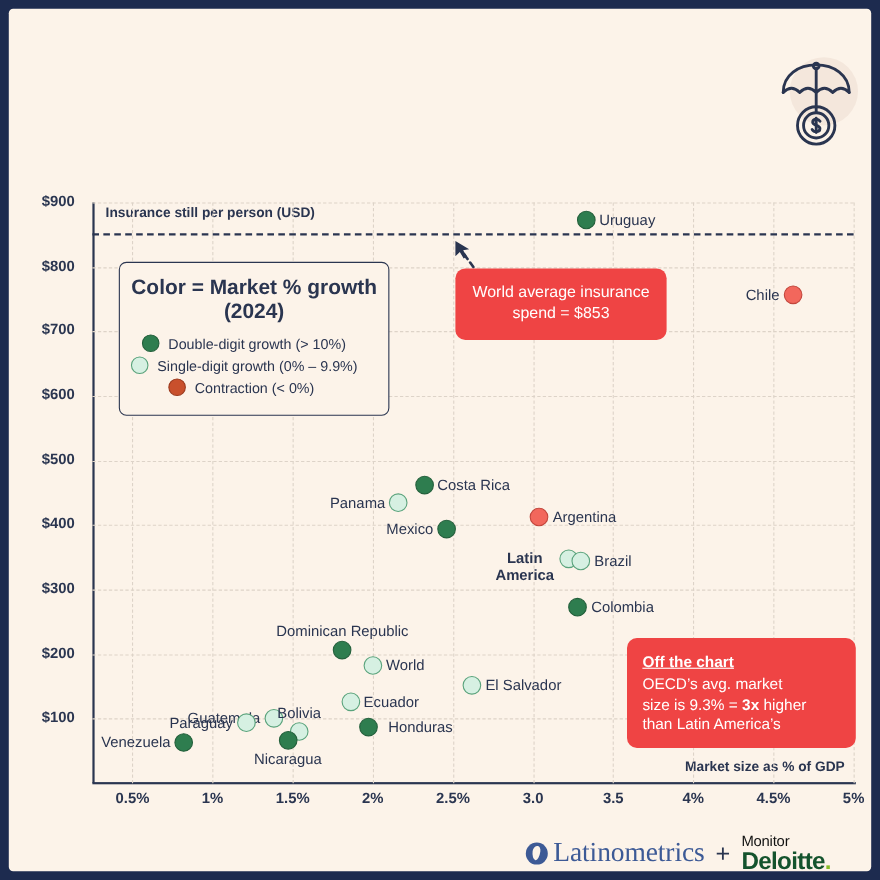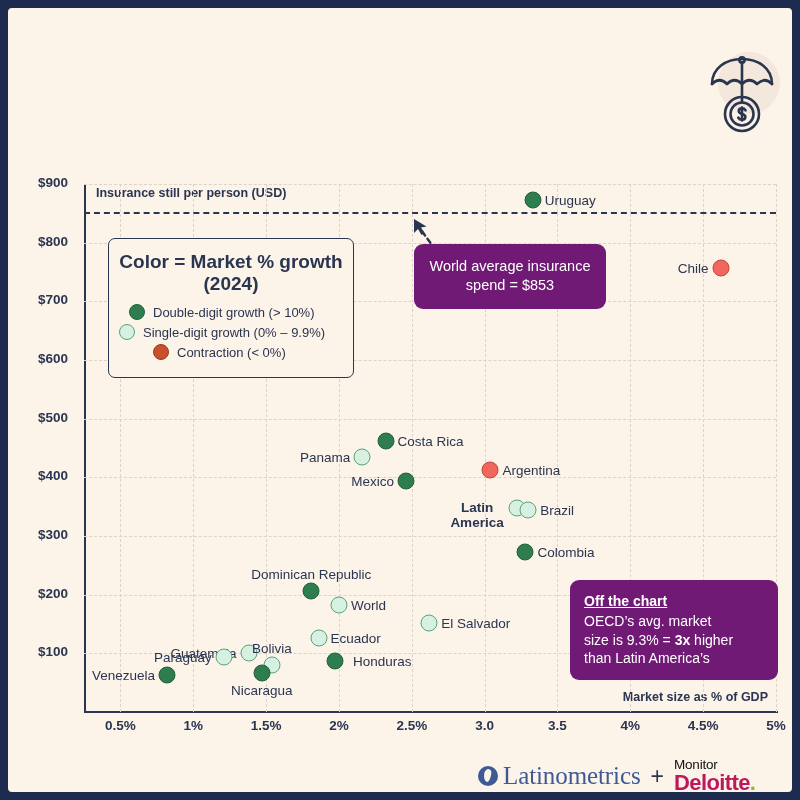--- a/index.html
+++ b/index.html
@@ -126,21 +126,21 @@
     box-sizing:border-box;
   }
   .lrow .lt{font-size:13px;color:#2a3550;white-space:nowrap;}
   .lrow.r1{padding-left:10px;}
   .lrow.r2{padding-left:0px;}
   .lrow.r3{padding-left:34px;}
 
   
   .callout{
     position:absolute;
-    background:#701a75;
+    background:#ef4444;
     border-radius:9px;
     color:#ffffff;
     box-sizing:border-box;
   }
   .callout.world{
     left:406px;top:236px;width:192px;padding:13px 10px;
     text-align:center;font-size:14.5px;line-height:1.33;
   }
   .callout.oecd{
     left:562px;top:572px;width:208px;padding:12px 14px;
@@ -169,21 +169,21 @@
     border-radius:58% 42% 46% 54% / 40% 36% 64% 60%;
     transform:rotate(8deg);
   }
   .lm-text{
     font-family:"Liberation Serif", serif;
     font-size:25px;color:#3d5a96;letter-spacing:-0.1px;
   }
   .plus{font-size:23px;color:#2a3550;margin:0 10px;font-weight:400;}
   .dl{line-height:1;}
   .dl .m{font-size:13.5px;color:#111111;letter-spacing:-0.2px;}
-  .dl .d{font-size:22px;font-weight:700;color:#be185d;letter-spacing:-0.6px;}
+  .dl .d{font-size:22px;font-weight:700;color:#14532d;letter-spacing:-0.6px;}
   .dl .dot{color:#86bc25;}
 </style>
 </head>
 <body>
 
 <div class="frame">
 
 
   <div class="brand-icon">
     <div class="disc"></div>

